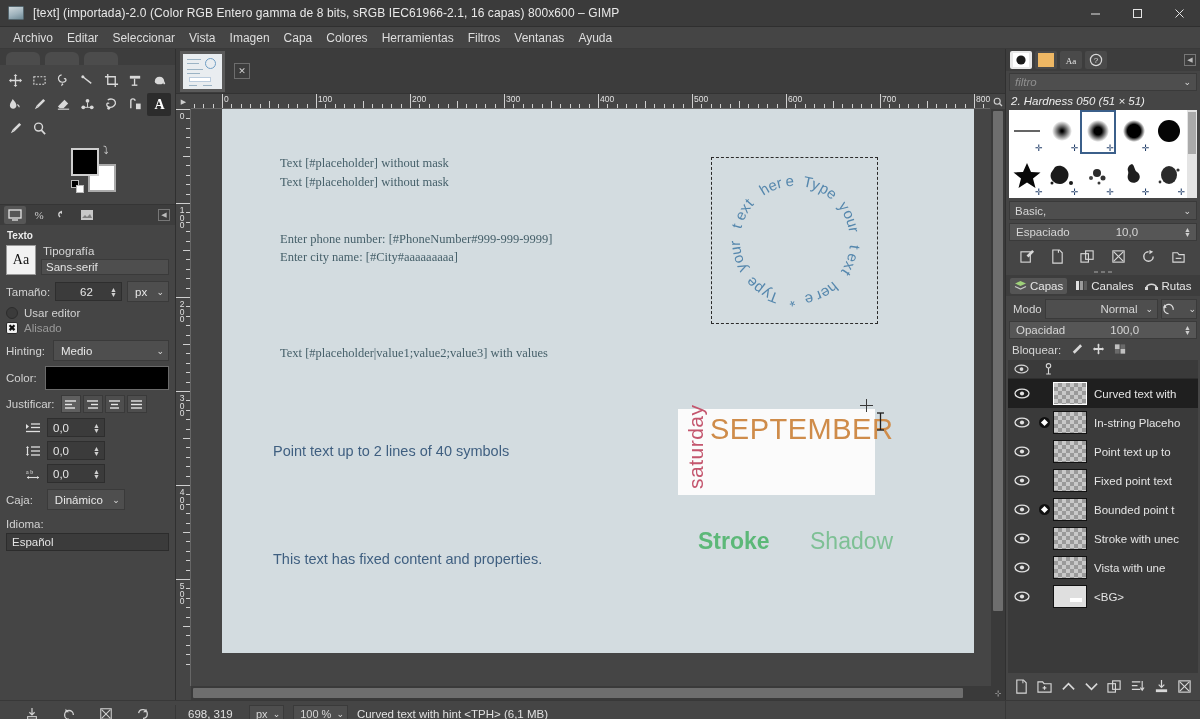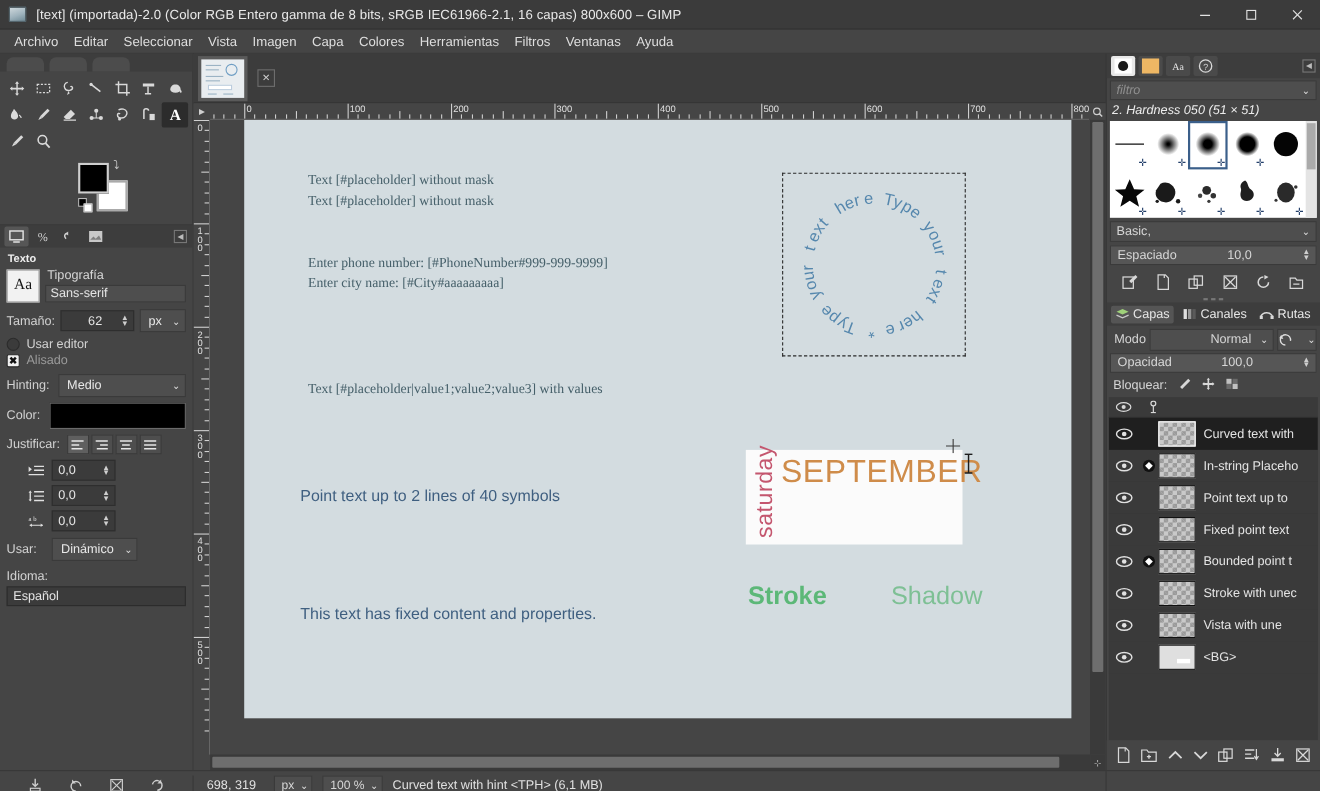--- a/index.html
+++ b/index.html
@@ -544,21 +544,21 @@
           <div class="numfield">
             <span>0,0</span>
             <span class="spin">
                 <span>▲</span>
                 <span>▼</span>
               </span>
           </div>
         </div>
 
         <div class="row" style="margin-top:6px;">
-          <span class="lbl">Usar:</span>
+          <span class="lbl">Caja:</span>
           <div class="combo" style="margin-left:14px;width:78px;">
             <span class="cv">Dinámico</span>
             <span class="chev">⌄</span>
           </div>
         </div>
 
         <div style="margin-top:8px;">
           <div class="lbl" style="margin-bottom:3px;">Idioma:</div>
           <div class="langfield">Español</div>
         </div>
@@ -808,21 +808,21 @@
                   <span class="arcchar" style="font-size: 15px; transform: rotate(256.286deg) translate(63px, 0px) rotate(90deg) translate(-4px, -6px);">r</span>
                   <span class="arcchar" style="font-size: 15px; transform: rotate(264.857deg) translate(63px, 0px) rotate(90deg) translate(-4px, -6px);">e</span>
                 </div>
             </div>
 
             <div id="septcard" style="left:456px; top:300px; width:197px; height:86px;">
               <div id="sept-sat" style="left:6px; top:10px; height:70px;">saturday</div>
               <div id="sept-month" style="left:32px; top:4px;">SEPTEMBER</div>
             </div>
 
-            <div id="stroke-txt" style="left:458px; top:419px;">Stroke</div>
+            <div id="stroke-txt" style="left:476px; top:419px;">Stroke</div>
             <div id="shadow-txt" style="left:588px; top:419px;">Shadow</div>
 
             <div id="cursor-cross" style="left:638px; top:290px;">
               <svg width="13" height="13" viewBox="0 0 13 13">
                   <line x1="6.5" y1="0" x2="6.5" y2="13" stroke="#3a3a3a" stroke-width="1"></line>
                   <line x1="0" y1="6.5" x2="13" y2="6.5" stroke="#3a3a3a" stroke-width="1"></line>
                 </svg>
             </div>
             <div id="cursor-ibeam" style="left:654px; top:303px;">
               <svg width="9" height="19" viewBox="0 0 9 19">

